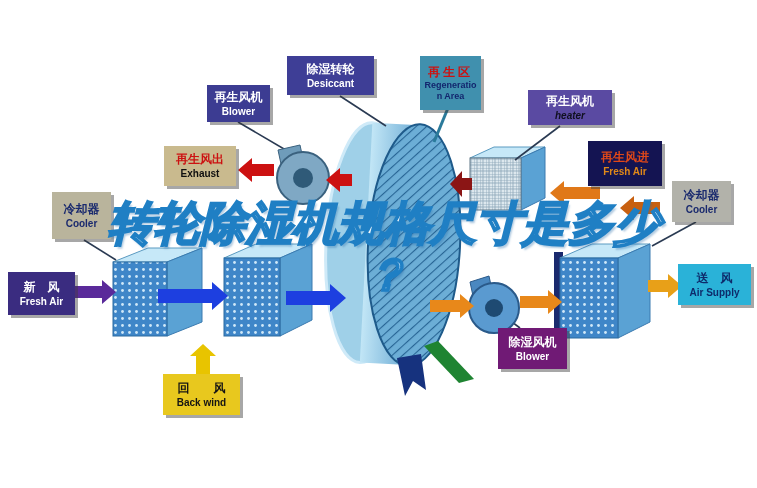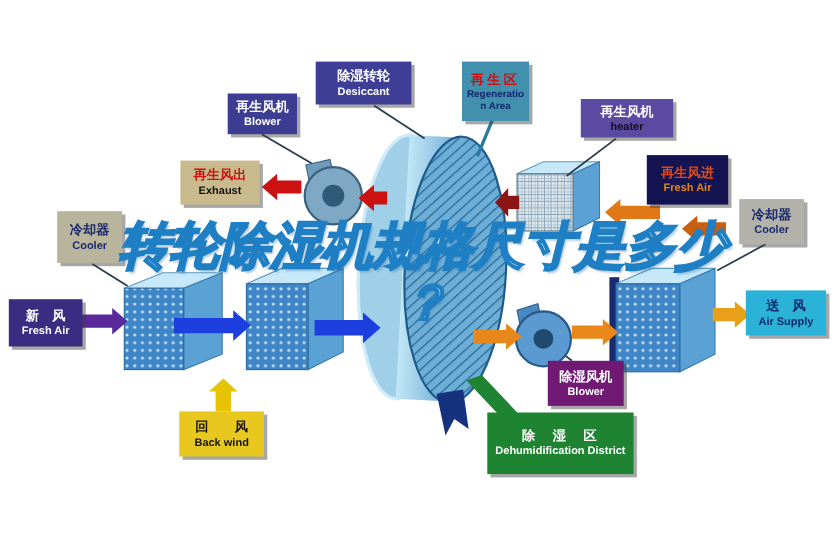--- a/index.html
+++ b/index.html
@@ -14,21 +14,21 @@
   .lbl .zh{font-size:12px;line-height:1.3;}
   .lbl .en{font-size:10px;line-height:1.15;}
 
   .lbl-desiccant{left:287px;top:56px;width:87px;height:39px;background:#3e3e96;color:#fff;}
   .lbl-regen-area{left:420px;top:56px;width:61px;height:54px;background:#4090ae;}
   .lbl-regen-area .zh{color:#cc1111;letter-spacing:3px;}
   .lbl-regen-area .en{color:#12266e;font-size:9px;word-break:break-all;}
   .lbl-regen-blower{left:207px;top:85px;width:63px;height:37px;background:#3c3c92;color:#fff;}
   .lbl-regen-heater{left:528px;top:90px;width:84px;height:35px;background:#5a4aa2;}
   .lbl-regen-heater .zh{color:#fff;}
-  .lbl-regen-heater .en{color:#101020;}
+  .lbl-regen-heater .en{color:#101020;font-style:italic;}
   .lbl-exhaust{left:164px;top:146px;width:72px;height:40px;background:#c9ba8e;}
   .lbl-exhaust .zh{color:#cc1111;}
   .lbl-exhaust .en{color:#101010;}
   .lbl-regen-fresh{left:588px;top:141px;width:74px;height:45px;background:#141452;}
   .lbl-regen-fresh .zh{color:#e04818;}
   .lbl-regen-fresh .en{color:#e08818;}
   .lbl-cooler-left{left:52px;top:192px;width:59px;height:47px;background:#b9b49c;color:#1a2a6e;}
   .lbl-cooler-right{left:672px;top:181px;width:59px;height:41px;background:#b2b2aa;color:#1a2a6e;}
   .lbl-fresh-air{left:8px;top:272px;width:67px;height:43px;background:#3a2c80;color:#fff;}
   .lbl-back-wind{left:163px;top:374px;width:77px;height:41px;background:#e8c81e;color:#141414;}
@@ -195,21 +195,17 @@
   <div class="lbl lbl-air-supply">
     <div class="zh">送　风</div>
     <div class="en">Air Supply</div>
   </div>
 
   <div class="lbl lbl-dehumid-blower">
     <div class="zh">除湿风机</div>
     <div class="en">Blower</div>
   </div>
 
-  <div class="lbl lbl-district">
-    <div class="zh">除　湿　区</div>
-    <div class="en">Dehumidification District</div>
-  </div>
 
   <div class="title1">转轮除湿机规格尺寸是多少</div>
   <div class="title2">？</div>
 
 </div>
 
 </body></html>

